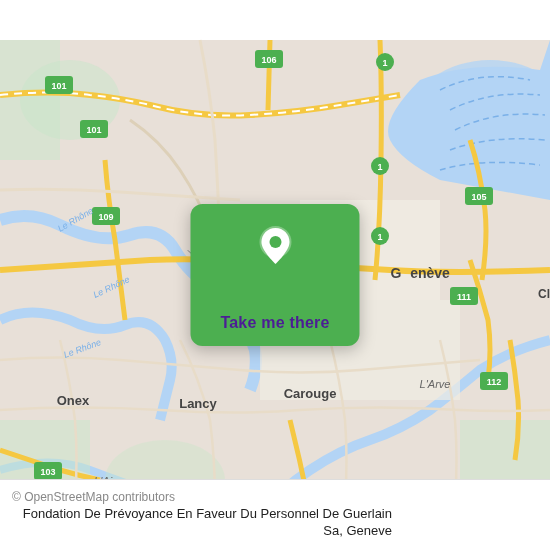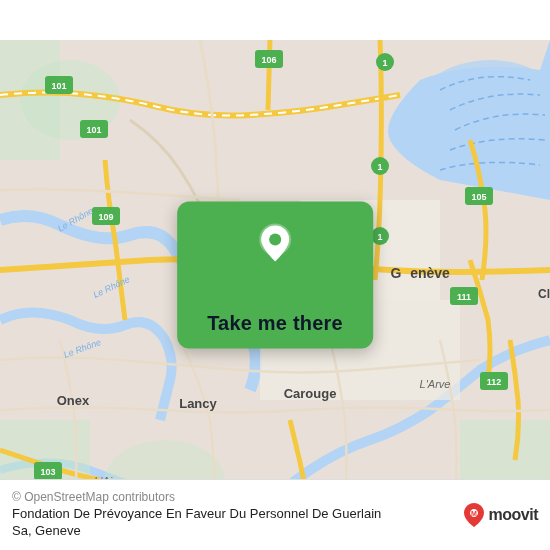--- a/index.html
+++ b/index.html
@@ -52,20 +52,21 @@
       color: #888;
       margin-bottom: 2px;
     }
 
     #location-name {
       font-size: 13px;
       font-weight: 500;
       color: #222;
       max-width: 380px;
       line-height: 1.3;
+      text-align: right;
     }
 
     #moovit-logo {
       display: flex;
       align-items: center;
       gap: 4px;
       flex-shrink: 0;
     }
 
     #moovit-pin {
@@ -104,23 +105,23 @@
       box-shadow: 0 4px 16px rgba(0,0,0,0.25);
       cursor: pointer;
     }
 
     #pin-icon {
       width: 44px;
       height: 44px;
     }
 
     #take-me-there-label {
-      font-size: 20px;
+      font-size: 16px;
       font-weight: 600;
-      color: #0f172a;
+      color: #4c1d95;
       white-space: nowrap;
       letter-spacing: 0.2px;
       margin-top: 36px;
     }
   </style>
 </head>
 <body>
 
 <div id="map-container">
 
@@ -251,24 +252,15 @@
       </svg>
       <span id="take-me-there-label">Take me there</span>
     </div>
   </div>
 
   <div id="bottom-bar">
     <div id="bottom-left">
       <span id="attribution">© OpenStreetMap contributors</span>
       <span id="location-name">Fondation De Prévoyance En Faveur Du Personnel De Guerlain Sa, Geneve</span>
     </div>
-    <div id="moovit-logo">
-
-      <svg id="moovit-pin" viewBox="0 0 22 26" xmlns="http://www.w3.org/2000/svg">
-        <path d="M11 1 C5.48 1 1 5.48 1 11 C1 18 11 25 11 25 C11 25 21 18 21 11 C21 5.48 16.52 1 11 1Z" fill="#E53935"></path>
-        <path d="M11 7 C8.79 7 7 8.79 7 11 C7 13.21 8.79 15 11 15 C13.21 15 15 13.21 15 11 C15 8.79 13.21 7 11 7Z" fill="white"></path>
-        <text x="11" y="14" text-anchor="middle" font-size="7" font-weight="bold" fill="#E53935">M</text>
-      </svg>
-      <span id="moovit-text">moovit</span>
-    </div>
   </div>
 
 </div>
 
 </body></html>

